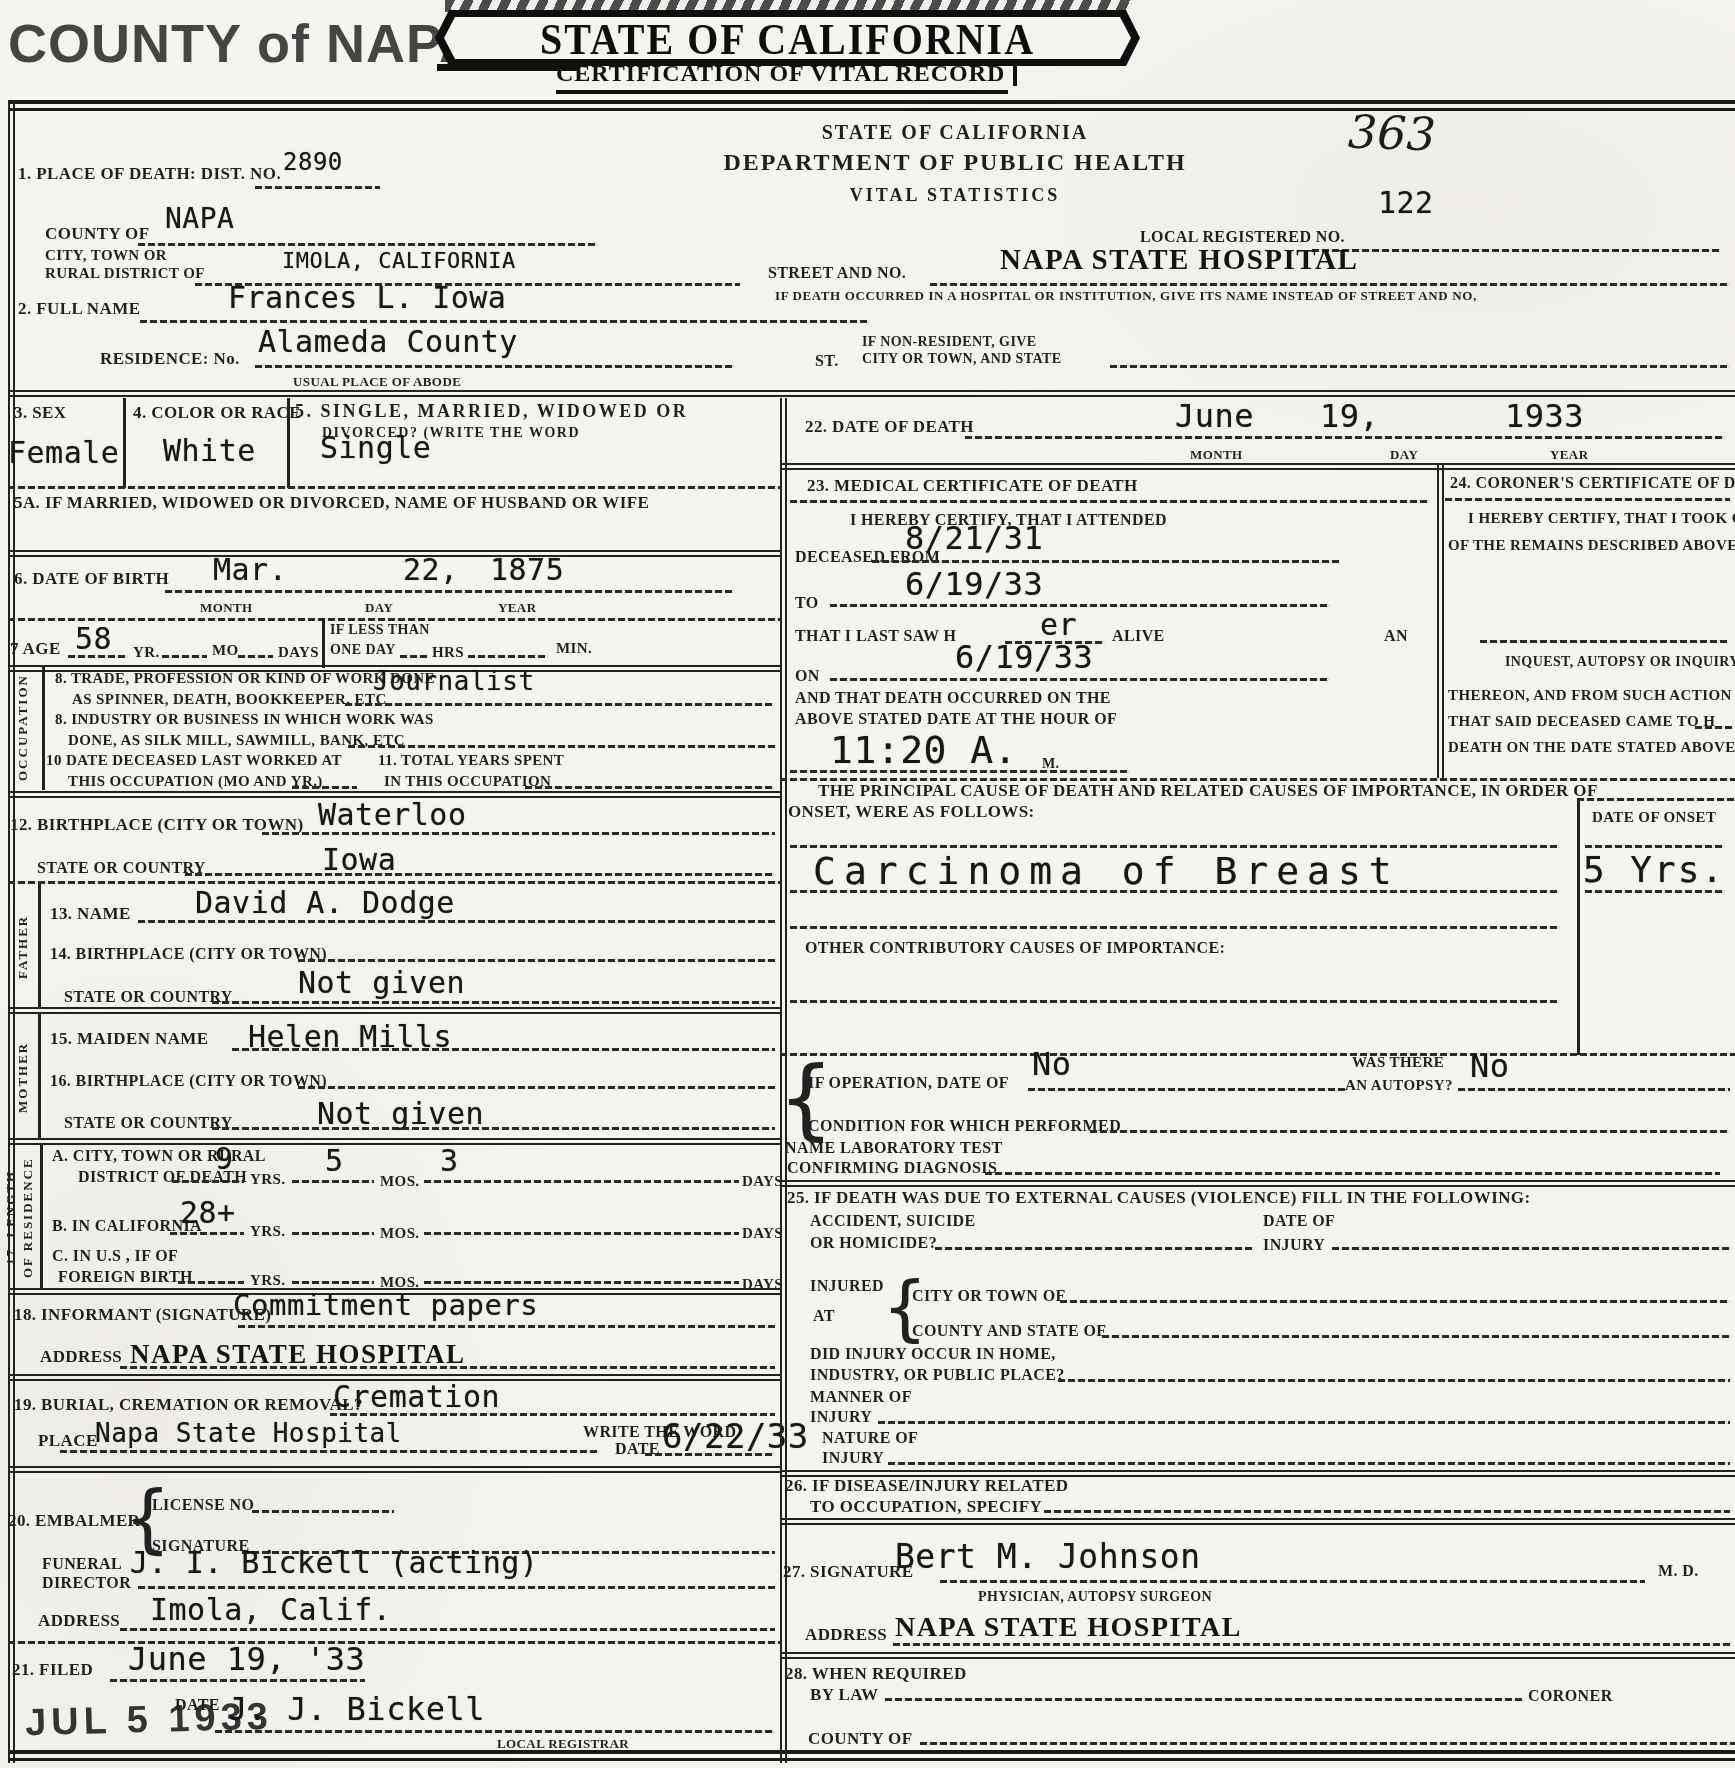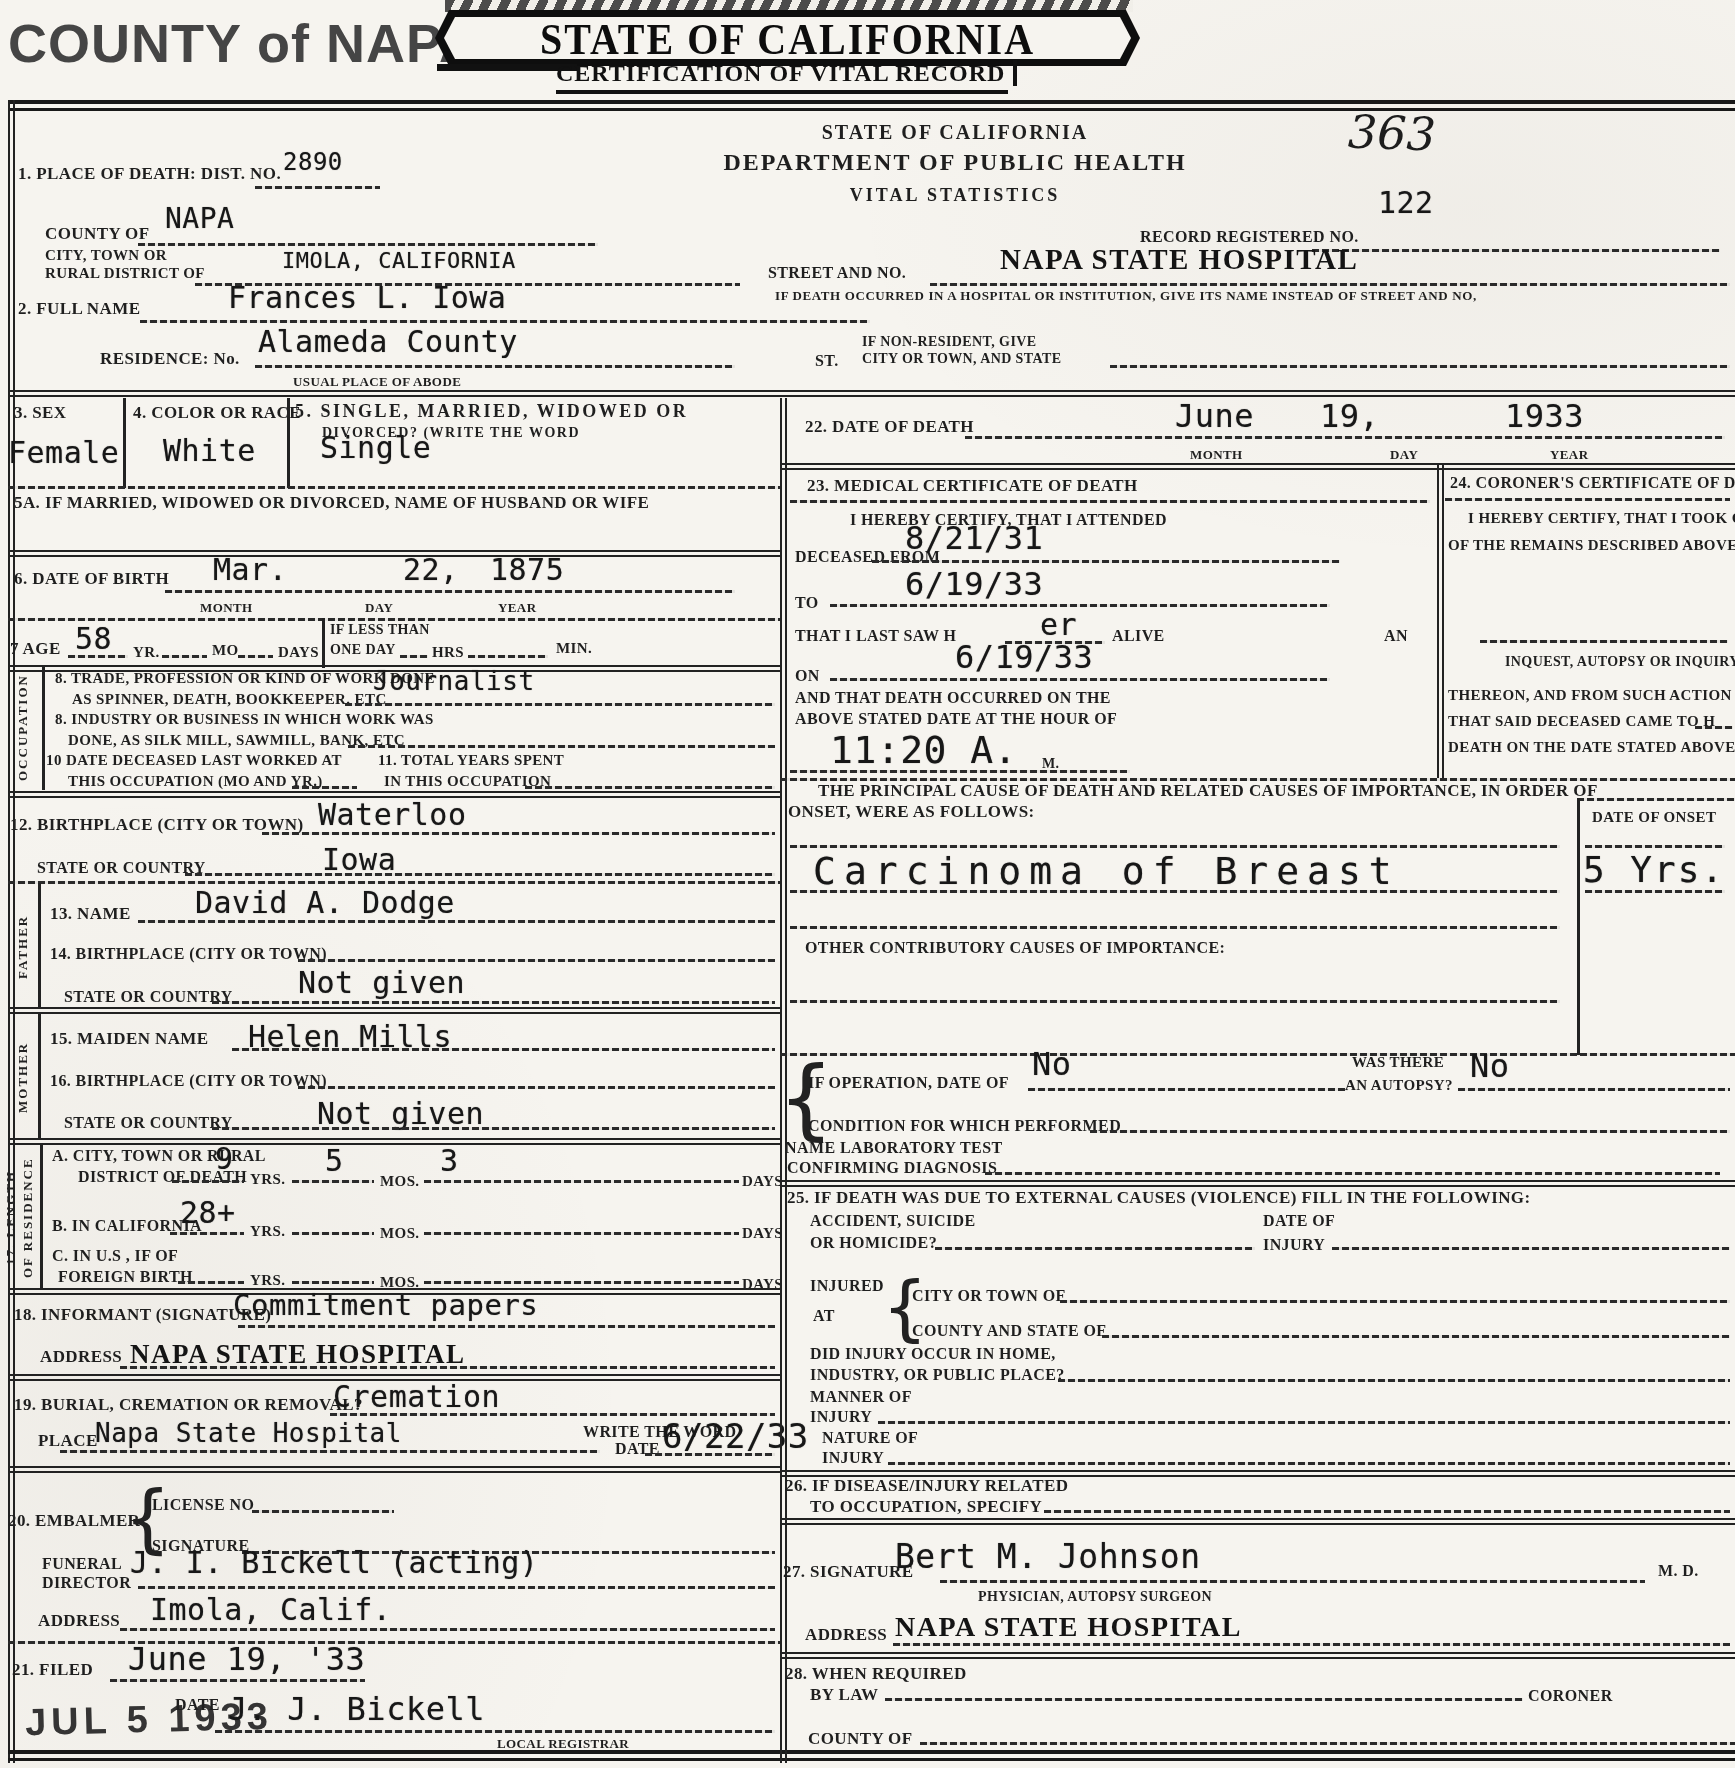--- a/index.html
+++ b/index.html
@@ -67,21 +67,21 @@
 
   <div class="sep heavy" style="left:8px;top:100px;width:1727px"></div>
   <div class="vsep" style="left:8px;top:100px;height:1663px"></div>
   <div class="sep heavy" style="left:8px;top:1750px;width:1727px"></div>
 
   <div class="lab ctr" style="left:755px;top:122px;width:400px;font-size:20px;letter-spacing:2px">STATE OF CALIFORNIA</div>
   <div class="lab ctr" style="left:690px;top:150px;width:530px;font-size:24px;letter-spacing:2px">DEPARTMENT OF PUBLIC HEALTH</div>
   <div class="lab ctr" style="left:755px;top:186px;width:400px;font-size:18px;letter-spacing:3px">VITAL STATISTICS</div>
   <div class="hand" style="left:1348px;top:110px;font-size:46px;transform:rotate(2deg)">363</div>
   <div class="tw" style="left:1378px;top:188px">122</div>
-  <div class="lab" style="left:1140px;top:229px">RECORD REGISTERED NO.</div>
+  <div class="lab" style="left:1140px;top:229px">LOCAL REGISTERED NO.</div>
   <div class="ln" style="left:1312px;top:249px;width:408px"></div>
 
   <div class="lab f17" style="left:18px;top:165px">1. PLACE OF DEATH: DIST. NO.</div>
   <div class="tw" style="left:283px;top:150px;font-size:24px">2890</div>
   <div class="ln" style="left:255px;top:186px;width:125px"></div>
   <div class="lab f17" style="left:45px;top:225px">COUNTY OF</div>
   <div class="tw" style="left:165px;top:205px;font-size:28px">NAPA</div>
   <div class="ln" style="left:138px;top:243px;width:460px"></div>
   <div class="lab f15" style="left:45px;top:248px">CITY, TOWN OR</div>
   <div class="lab f15" style="left:45px;top:266px">RURAL DISTRICT OF</div>

